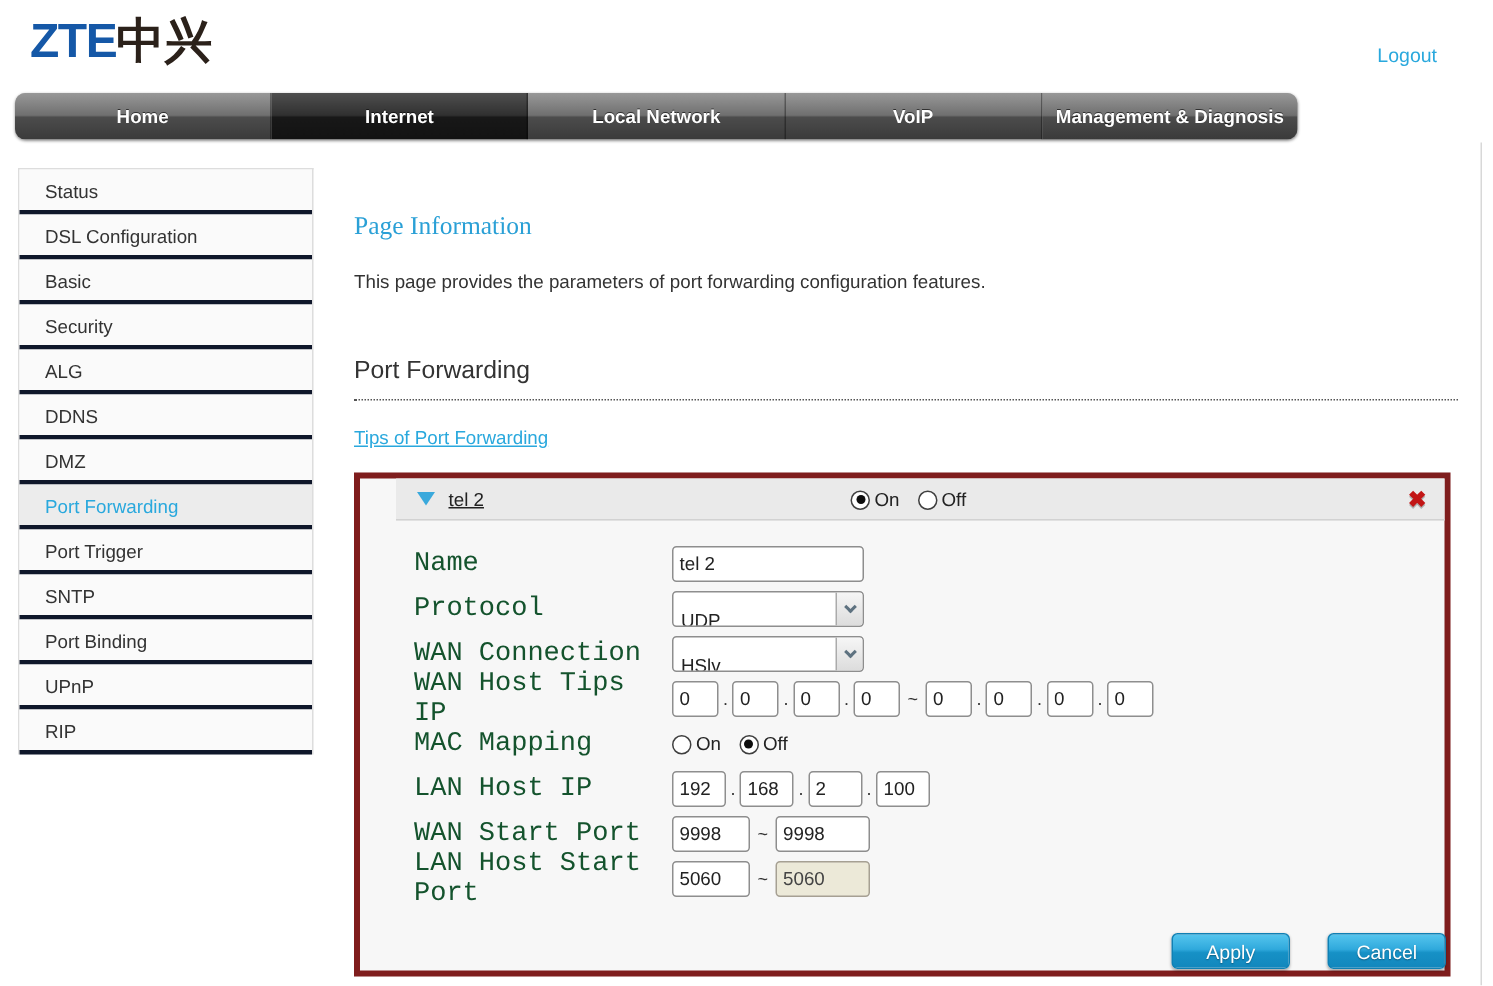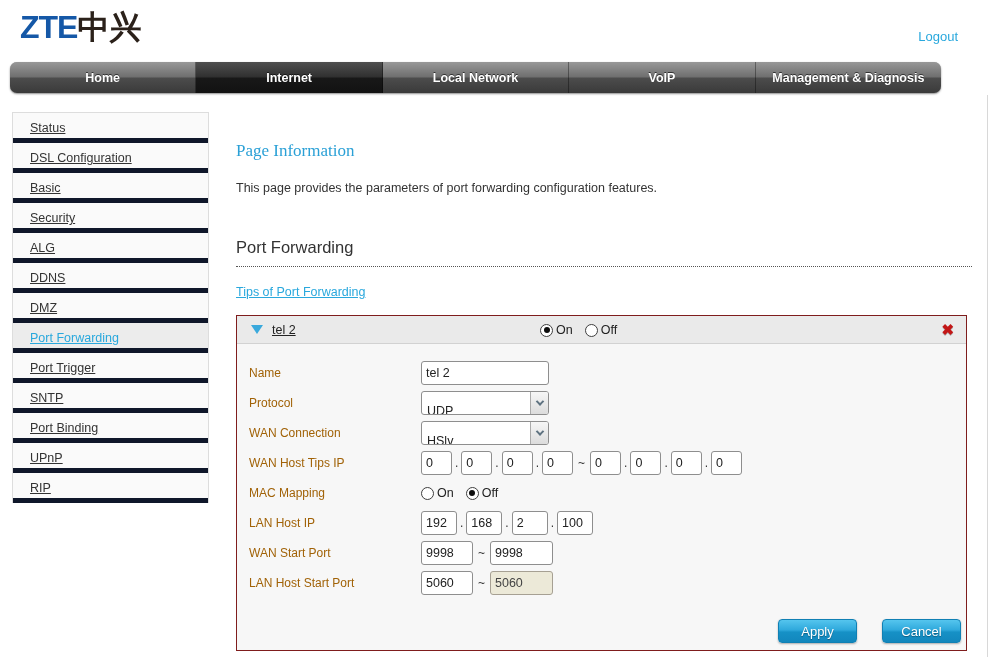--- a/index.html
+++ b/index.html
@@ -8,62 +8,62 @@
     position:relative; background:#fff; overflow:hidden;
     font-family:"Liberation Sans", sans-serif; color:#333;
   }
   
   .logo { position:absolute; left:20px; top:6px; font-size:32px; font-weight:bold; letter-spacing:-1px; cursor:default; }
   .logo .latin { color:#1558a7; }
   .logo .cn { color:#2b211a; font-family:"DejaVu Sans", sans-serif; letter-spacing:0; }
   .logout { position:absolute; top:29px; right:37px; font-size:13px; color:#29a8dd; cursor:pointer; }
   
   .navbar {
-    position:absolute; left:10px; top:62px; width:931px; height:31px;
+    position:absolute; left:10px; top:62px; width:855px; height:31px;
     display:flex; border-radius:7px; overflow:hidden; background:#a3a3a3;
     box-shadow:0 1px 2px rgba(0,0,0,.45);
   }
   .navtab {
     flex:1; display:flex; align-items:center; justify-content:center;
     color:#fff; font-size:12.5px; font-weight:bold; cursor:pointer;
     text-shadow:0 -1px 0 rgba(0,0,0,.6);
     background:linear-gradient(#989898 0%, #6f6f6f 48%, #4c4c4c 52%, #3a3a3a 100%);
     border-right:1px solid rgba(0,0,0,.35);
   }
   .navtab:last-child { border-right:none; }
   .navtab.active {
     background:linear-gradient(#4f4f4f 0%, #303030 48%, #181818 52%, #121212 100%);
   }
   
   .sidebar { position:absolute; left:12px; top:112px; width:197px; border:1px solid #ddd; border-bottom:none; background:#fafafa; }
   .side-item {
     height:30px; line-height:30px; padding-left:17px; font-size:12.5px; color:#333;
-    border-bottom:5px solid #0f172a; cursor:pointer; background:#fafafa;text-decoration:underline;
+    border-bottom:3px solid #0f172a; cursor:pointer; background:#fafafa;
   }
   .side-item.active { color:#29a8dd; background:#ececec; }
   
   .page-title { position:absolute; left:236px; top:141px; font-size:17px; color:#2aa0d6; cursor:default;font-family:Liberation Serif, serif; }
   .page-desc { position:absolute; left:236px; top:181px; font-size:12.5px; color:#333; }
   .section-title { position:absolute; left:236px; top:238px; font-size:16.5px; color:#333; }
   .dotted-rule { position:absolute; left:236px; top:266px; width:736px; height:0; border-top:1px dotted #555; }
   .tips-link { position:absolute; left:236px; top:285px; font-size:12.5px; color:#29a8dd; text-decoration:underline; cursor:pointer; }
   
-  .panel { position:absolute; left:236px; top:315px; width:731px; height:336px; border:1px solid #7f1d1d; background:#f7f7f7; }
+  .panel { position:absolute; left:236px; top:315px; width:731px; height:336px; border:4px solid #7f1d1d; background:#f7f7f7;padding-left:24px; }
   .panel-header {
     position:relative; height:28px; background:#eaeaea; border-bottom:1px solid #d2d2d2;
     display:flex; align-items:center; padding:0 10px;
   }
   .tri { width:0; height:0; border-left:6px solid transparent; border-right:6px solid transparent; border-top:9px solid #3aa9dc; margin:0 9px 0 4px; cursor:pointer; }
   .rule-name { font-size:12.5px; color:#222; text-decoration:underline; cursor:pointer; }
   .header-radios { position:absolute; left:303px; top:0; height:28px; display:flex; align-items:center; }
   .close-x { position:absolute; right:12px; top:5px; font-size:15px; font-weight:bold; color:#c21616; cursor:pointer; text-shadow:0 1px 0 rgba(0,0,0,.25); }
   
   .form { padding:14px 12px 0 12px; }
   .frow { display:flex; align-items:center; height:30px; }
-  .flabel { width:172px; font-size:12px; color:#a16207; flex:0 0 172px; }
+  .flabel { width:172px; font-size:18px; color:#14532d; flex:0 0 172px;font-family:Liberation Mono, monospace; }
   input.tbox {
     height:24px; border:1px solid #8e8e8e; border-radius:3px; background:#fff;
     font-size:12.5px; color:#222; padding:0 4px; font-family:"Liberation Sans",sans-serif;
   }
   input.tbox:disabled, input.tbox.disabled { background:#ece9d8; color:#444; border-color:#a6a093; }
   .w-name { width:128px; }
   .w-oct { width:31px; height:22px; }
   .w-oct-l { width:36px; height:24px; }
   .w-port { width:52px; }
   .w-port2 { width:63px; }

